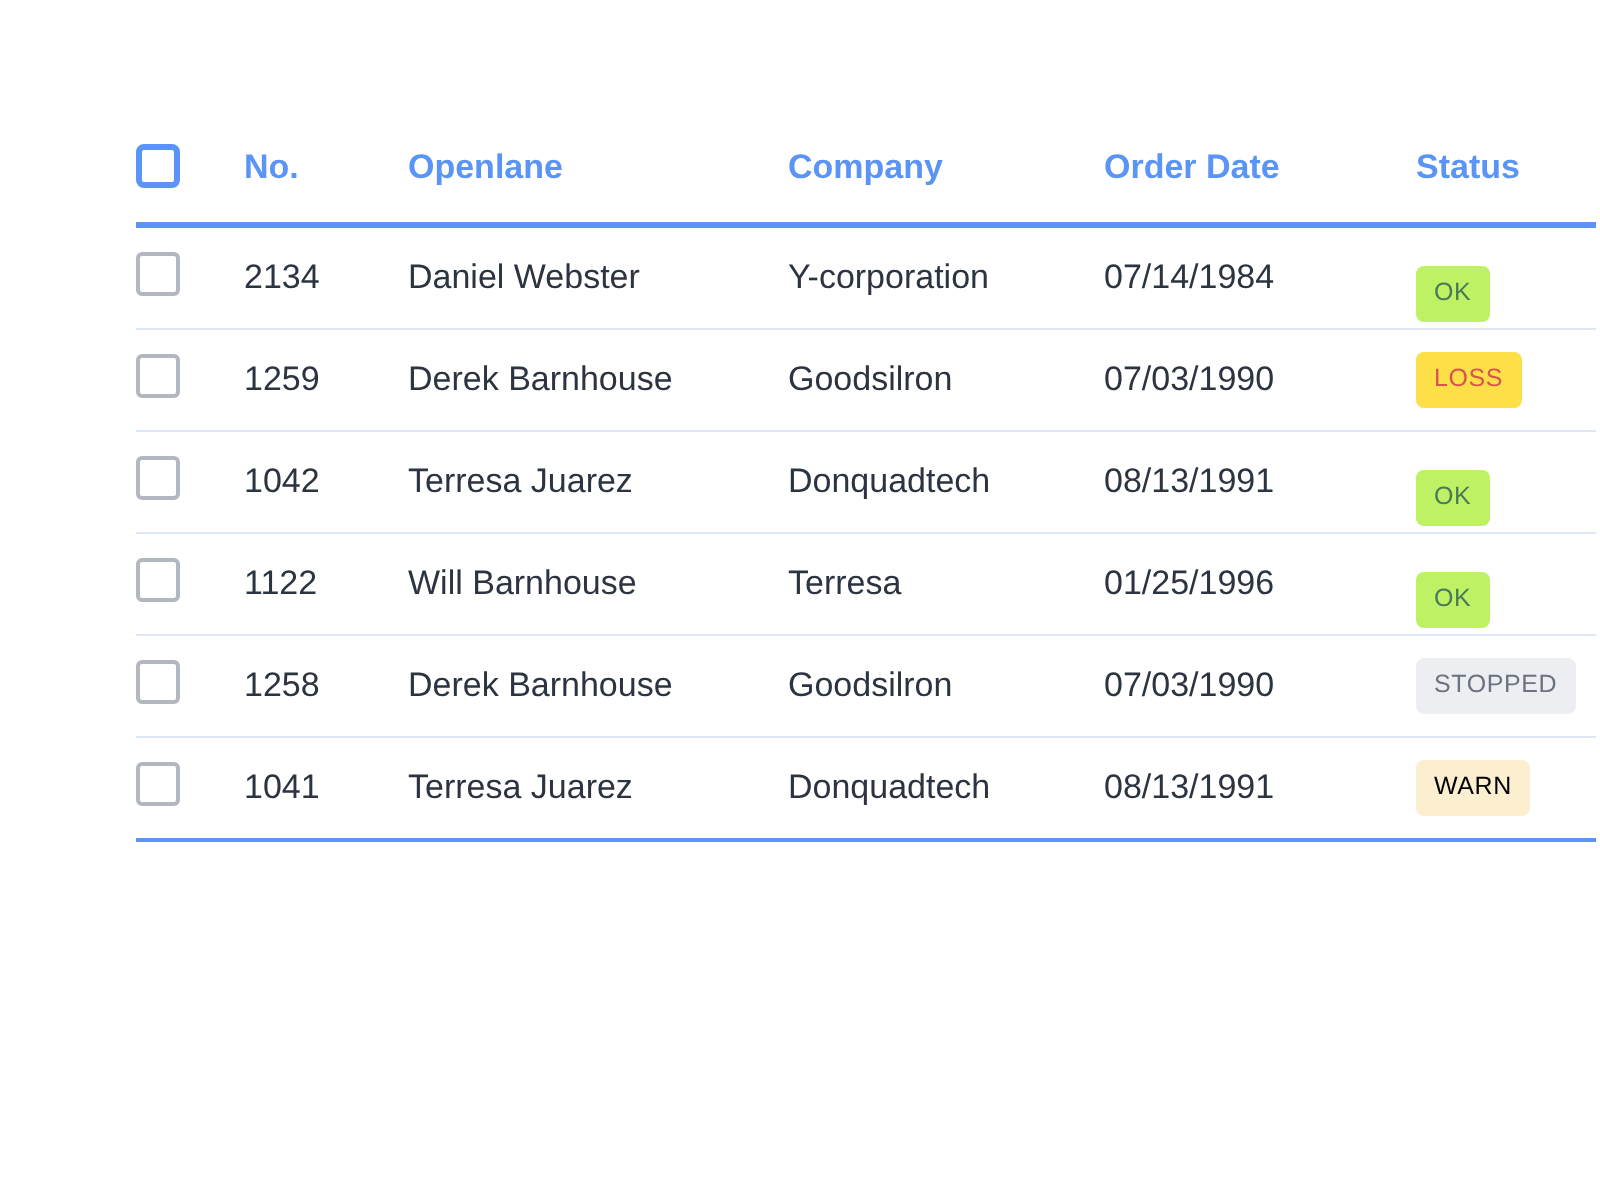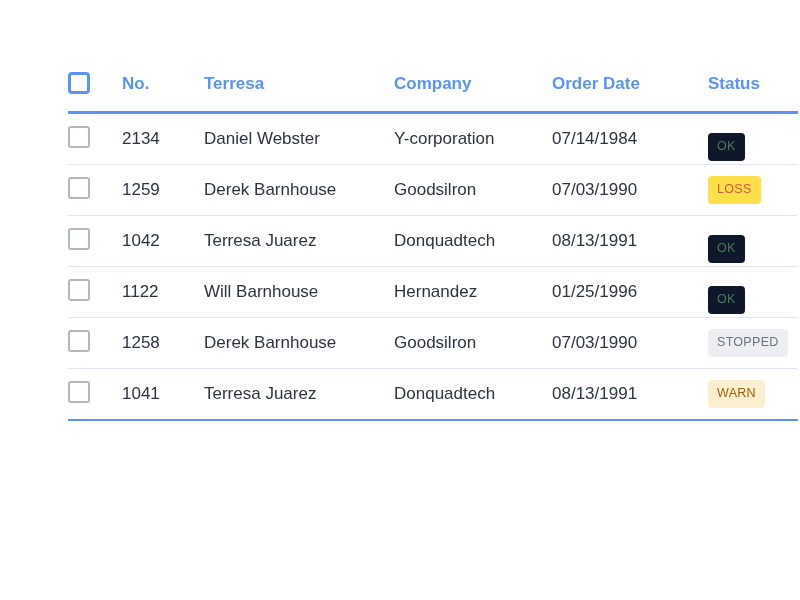--- a/index.html
+++ b/index.html
@@ -95,24 +95,24 @@
   
   .badge {
     display: inline-block;
     font-size: 12.5px;
     line-height: 1;
     letter-spacing: 0.3px;
     padding: 7px 9px 8px 9px;
     border-radius: 4px;
     white-space: nowrap;
   }
-  .badge-ok      { background: #0f172a; color: #4a7a58; margin-top: 16px; }
+  .badge-ok      { background: #bef264; color: #4a7a58; margin-top: 16px; }
   .badge-loss    { background: #fde047; color: #d9534f; }
   .badge-stopped { background: #eceef1; color: #6b7280; }
-  .badge-warn    { background: #fcefd0; color: #a16207; }
+  .badge-warn    { background: #fcefd0; color: #000000; }
 </style>
 </head>
 <body>
 
 <div id="app">
   <div class="orders-table-wrap">
     <table class="orders-table">
       <colgroup>
         <col class="col-check">
         <col class="col-no">
@@ -120,21 +120,21 @@
         <col class="col-comp">
         <col class="col-date">
         <col class="col-status">
       </colgroup>
       <thead>
         <tr>
           <th class="th-check">
             <span class="cb cb-head"></span>
           </th>
           <th>No.</th>
-          <th>Terresa</th>
+          <th>Openlane</th>
           <th>Company</th>
           <th>Order Date</th>
           <th>Status</th>
         </tr>
       </thead>
       <tbody id="table-body">
           <tr>
             <td><span class="cb cb-row"></span></td>
             <td>2134</td>
             <td>Daniel Webster</td>
@@ -155,21 +155,21 @@
             <td>1042</td>
             <td>Terresa Juarez</td>
             <td>Donquadtech</td>
             <td>08/13/1991</td>
             <td><span class="badge badge-ok">OK</span></td>
           </tr>
           <tr>
             <td><span class="cb cb-row"></span></td>
             <td>1122</td>
             <td>Will Barnhouse</td>
-            <td>Hernandez</td>
+            <td>Terresa</td>
             <td>01/25/1996</td>
             <td><span class="badge badge-ok">OK</span></td>
           </tr>
           <tr>
             <td><span class="cb cb-row"></span></td>
             <td>1258</td>
             <td>Derek Barnhouse</td>
             <td>Goodsilron</td>
             <td>07/03/1990</td>
             <td><span class="badge badge-stopped">STOPPED</span></td>

